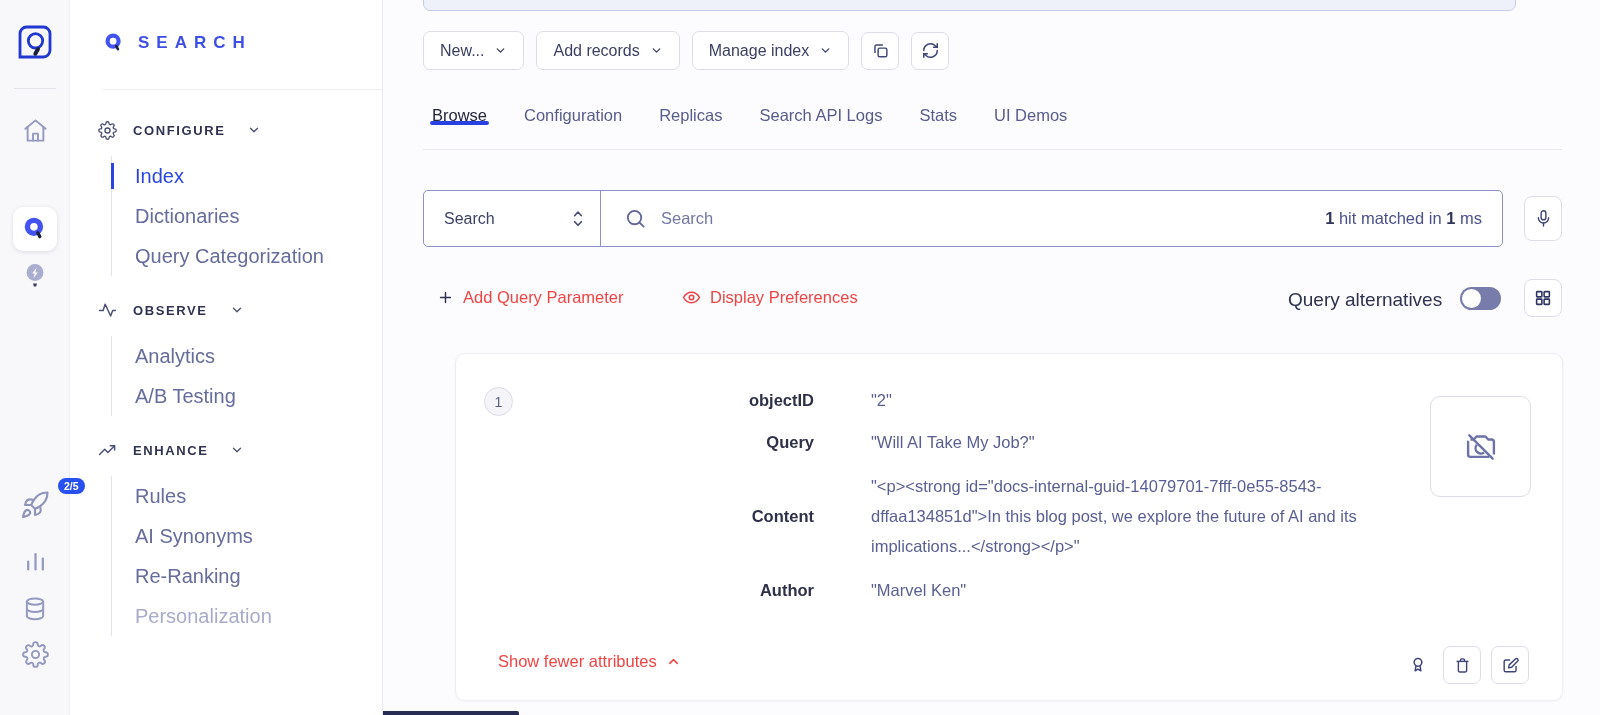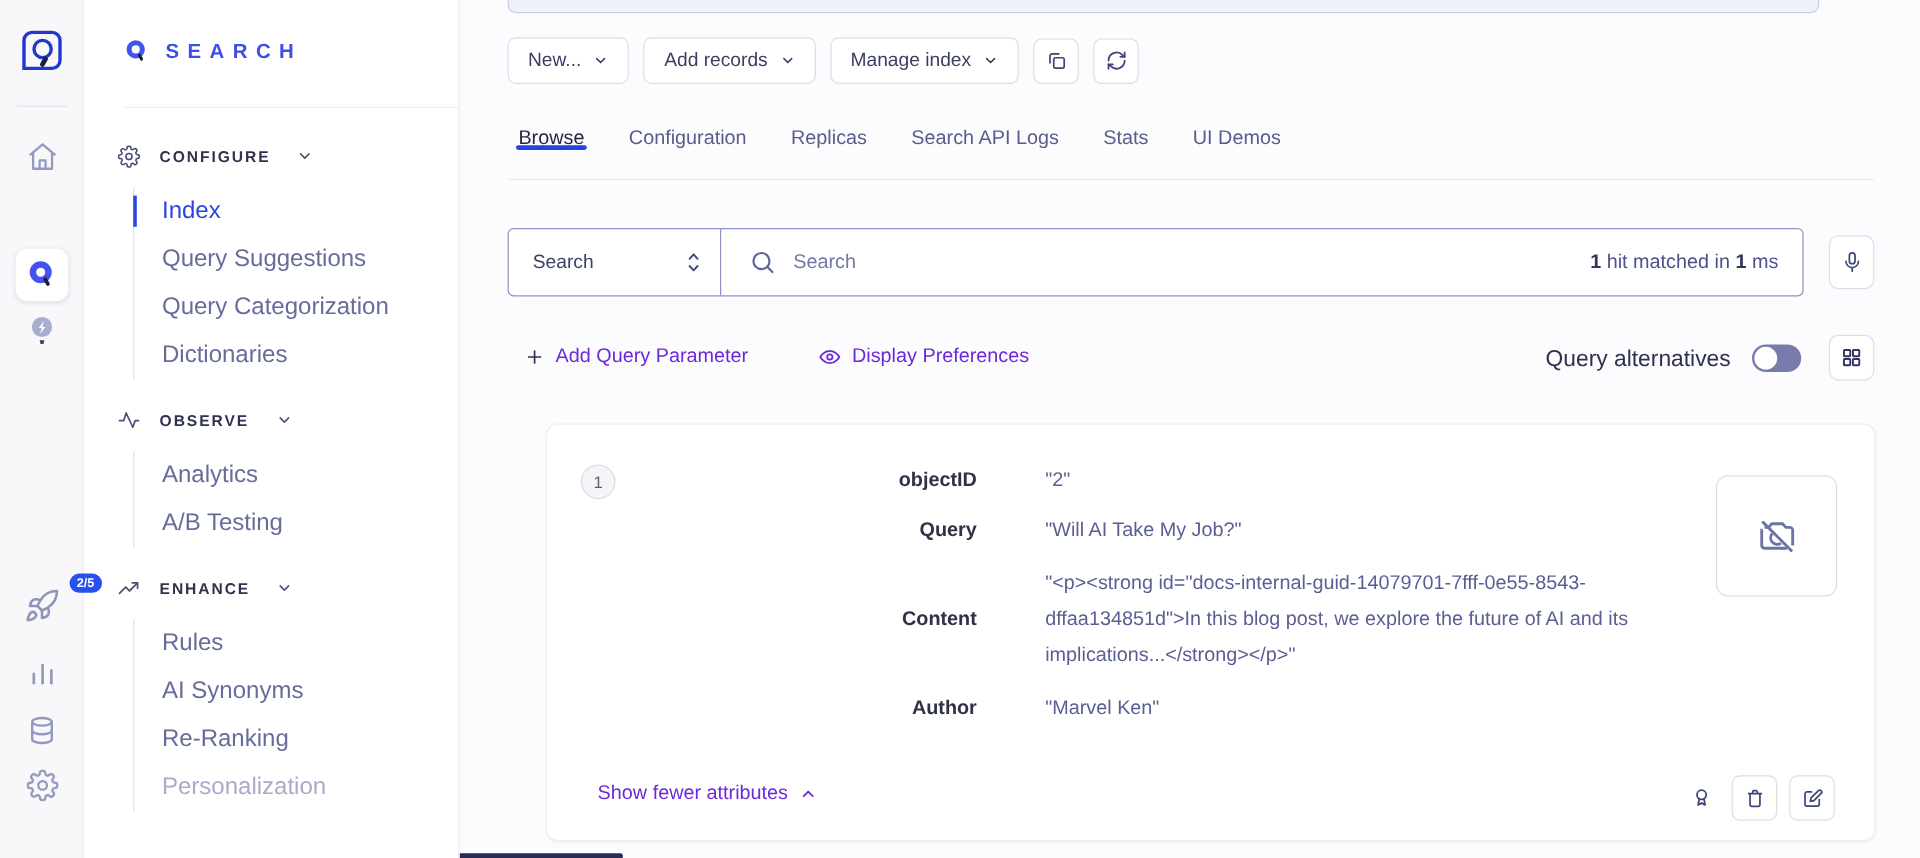--- a/index.html
+++ b/index.html
@@ -45,21 +45,21 @@
 
   .search-box { position:absolute; left:40px; top:190px; width:1080px; height:57px; border:1px solid #8c92c6; border-radius:5px; background:#fff; display:flex; align-items:center; }
   .search-scope { width:177px; height:100%; border-right:1px solid #8c92c6; display:flex; align-items:center; justify-content:space-between; padding:0 14px 0 20px; color:#3c4166; font-size:16px; cursor:pointer; }
   .search-glass { margin-left:23px; color:#60659a; }
   .search-input { flex:1; border:none; outline:none; font-size:16.5px; color:#30345a; padding:0 14px; background:transparent; }
   .search-input::placeholder { color:#7277a3; }
   .search-stats { margin-right:20px; font-size:16.5px; color:#4c518c; white-space:nowrap; }
   .search-stats b { color:#31365e; font-weight:bold; }
   .mic-btn { position:absolute; left:1141px; top:196px; width:38px; height:45px; background:#fff; border:1px solid #dcdde9; border-radius:8px; display:flex; align-items:center; justify-content:center; color:#3f4577; cursor:pointer; }
 
-  .link { color:#6d28d9; font-size:16.5px; display:flex; align-items:center; gap:9px; cursor:pointer; }
+  .link { color:#ef4444; font-size:16.5px; display:flex; align-items:center; gap:9px; cursor:pointer; }
   .add-param { position:absolute; left:54px; top:288px; }
   .display-prefs { position:absolute; left:299px; top:288px; }
   .alt-label { position:absolute; left:905px; top:289px; color:#2e3150; font-size:19px; }
   .toggle { position:absolute; left:1077px; top:287px; width:41px; height:23px; background:#777cab; border-radius:12px; cursor:pointer; }
   .toggle-knob { position:absolute; left:2px; top:2px; width:19px; height:19px; background:#fff; border-radius:50%; }
   .grid-btn { position:absolute; left:1141px; top:279px; width:38px; height:38px; background:#fff; border:1px solid #dcdde9; border-radius:8px; display:flex; align-items:center; justify-content:center; color:#2f3460; cursor:pointer; }
 
   
   .hit-card { position:absolute; left:72px; top:353px; width:1108px; height:348px; background:#fff; border:1px solid #ededf4; border-radius:10px; box-shadow:0 1px 3px rgba(35,40,80,.05); }
   .rank-badge { position:absolute; left:28px; top:33px; width:29px; height:29px; border-radius:50%; background:#f4f4f9; border:1px solid #dbdbe7; color:#595e85; font-size:14px; display:flex; align-items:center; justify-content:center; }
@@ -167,23 +167,22 @@
           <circle cx="12" cy="12" r="3.2"></circle>
           <path d="M19.4 15a1.7 1.7 0 0 0 .34 1.87l.06.06a2 2 0 1 1-2.83 2.83l-.06-.06a1.7 1.7 0 0 0-1.87-.34 1.7 1.7 0 0 0-1 1.51V21a2 2 0 1 1-4 0v-.09a1.7 1.7 0 0 0-1-1.51 1.7 1.7 0 0 0-1.87.34l-.06.06a2 2 0 1 1-2.83-2.83l.06-.06a1.7 1.7 0 0 0 .34-1.87 1.7 1.7 0 0 0-1.51-1H3a2 2 0 1 1 0-4h.09a1.7 1.7 0 0 0 1.51-1 1.7 1.7 0 0 0-.34-1.87l-.06-.06a2 2 0 1 1 2.83-2.83l.06.06a1.7 1.7 0 0 0 1.87.34 1.7 1.7 0 0 0 1-1.51V3a2 2 0 1 1 4 0v.09a1.7 1.7 0 0 0 1 1.51 1.7 1.7 0 0 0 1.87-.34l.06-.06a2 2 0 1 1 2.83 2.83l-.06.06a1.7 1.7 0 0 0-.34 1.87 1.7 1.7 0 0 0 1.51 1H21a2 2 0 1 1 0 4h-.09a1.7 1.7 0 0 0-1.51 1z"></path>
         </svg>
         <span>CONFIGURE</span>
         <svg class="chev" width="14" height="14" viewBox="0 0 24 24" fill="none" stroke="currentColor" stroke-width="2.2" stroke-linecap="round" stroke-linejoin="round">
             <path d="M6 9l6 6 6-6"></path>
           </svg>
       </div>
       <div class="section-items">
         <div class="nav-item active">Index</div>
-        <div class="nav-item">Query Suggestions</div>
+        <div class="nav-item">Dictionaries</div>
         <div class="nav-item">Query Categorization</div>
-        <div class="nav-item">Dictionaries</div>
       </div>
     </div>
 
     <div class="section">
       <div class="section-header">
         <svg width="19" height="19" viewBox="0 0 24 24" fill="none" stroke="#4a4f75" stroke-width="1.8" stroke-linecap="round" stroke-linejoin="round">
             <path d="M22 12h-3.5l-2.5 7L9 4l-2.5 8H2"></path>
           </svg>
         <span>OBSERVE</span>
         <svg class="chev" width="14" height="14" viewBox="0 0 24 24" fill="none" stroke="currentColor" stroke-width="2.2" stroke-linecap="round" stroke-linejoin="round">

